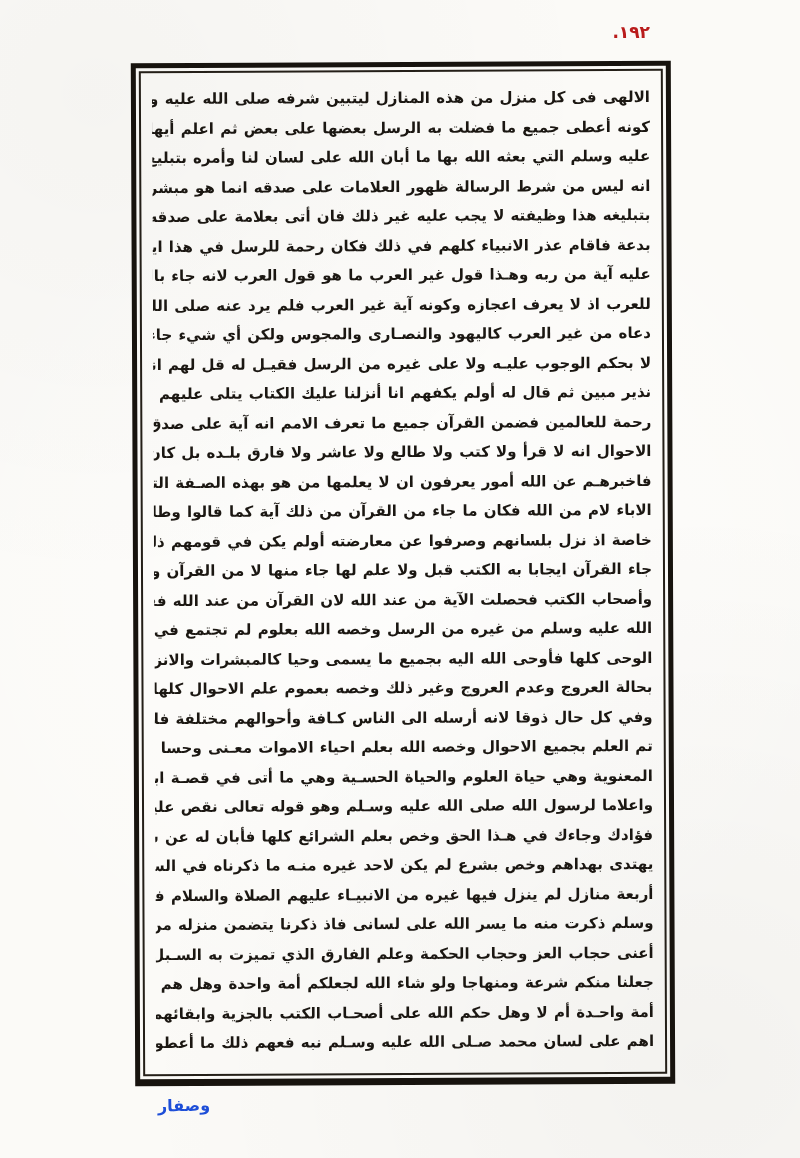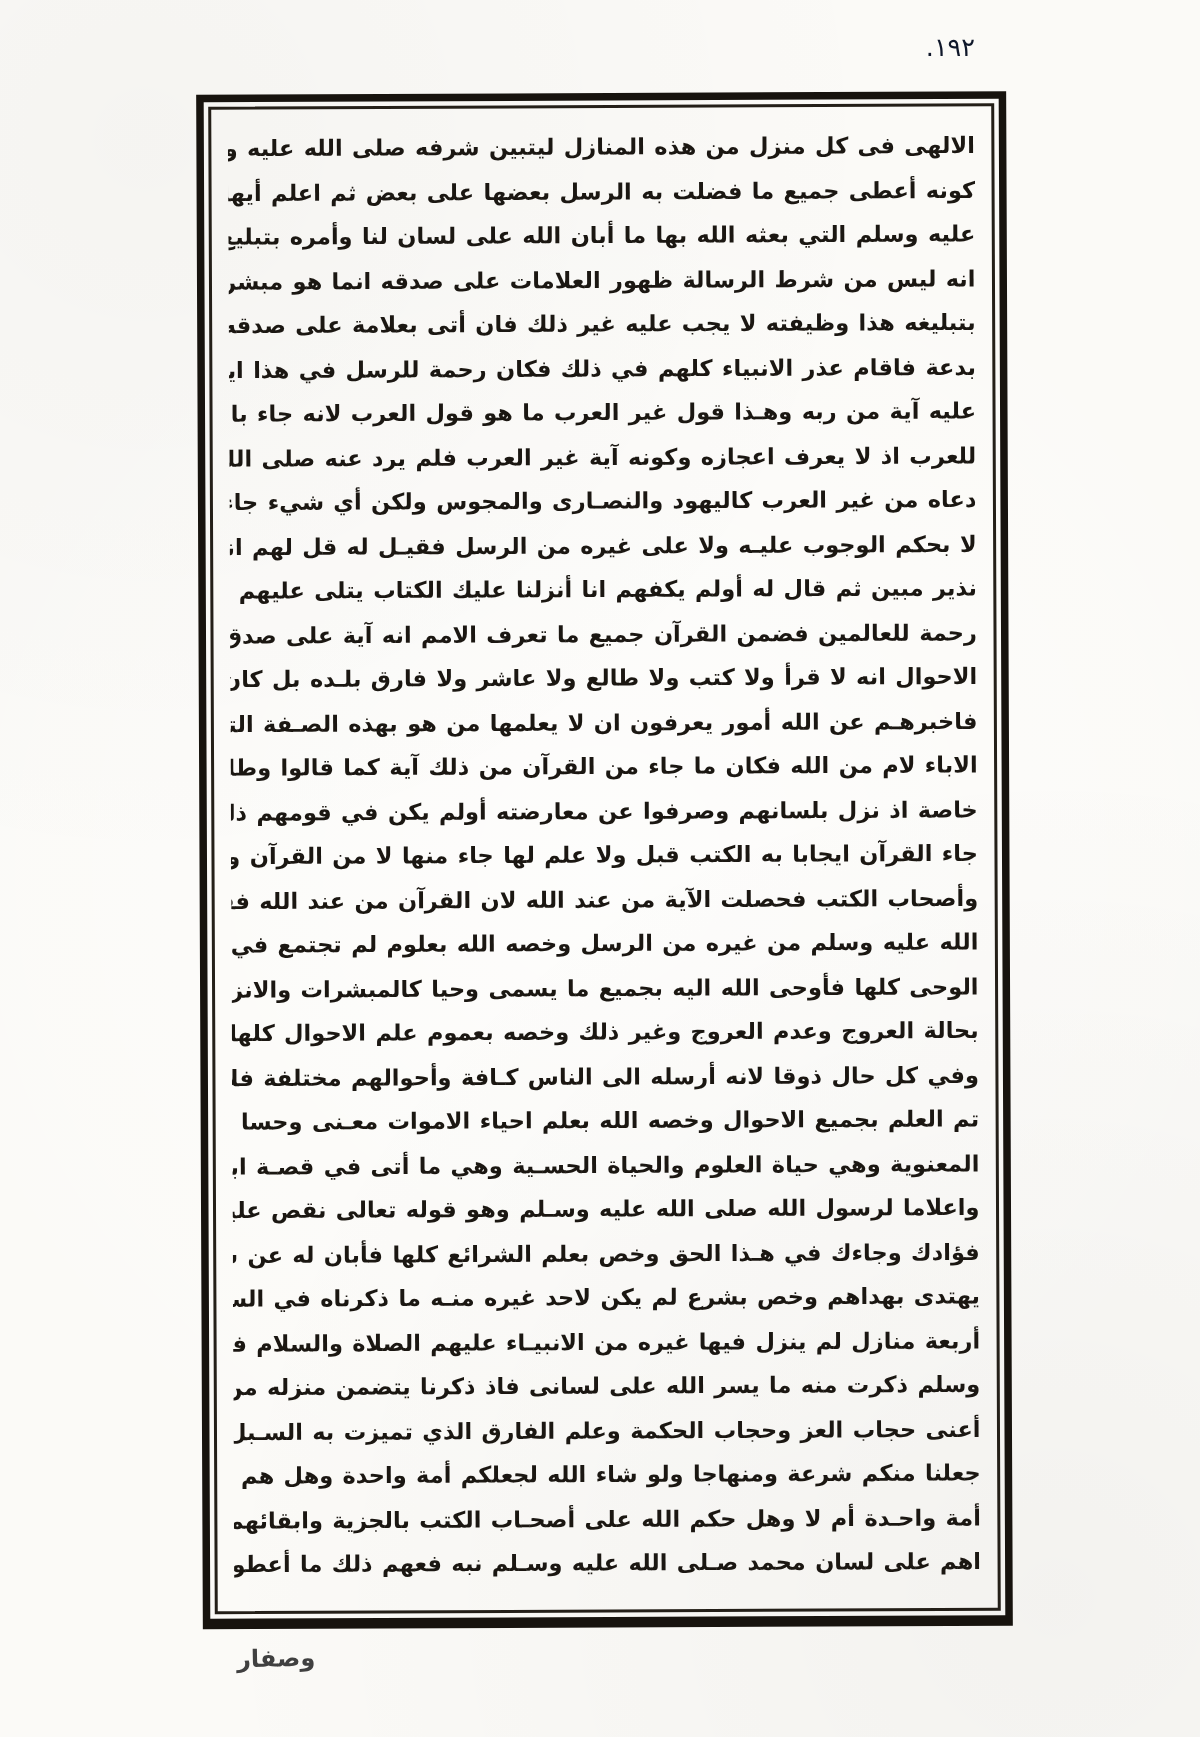--- a/index.html
+++ b/index.html
@@ -18,22 +18,22 @@
       radial-gradient(circle at 50% 50%, rgba(255,255,255,0.6), transparent 70%);
     font-family: "DejaVu Sans", sans-serif;
     overflow: hidden;
   }
 
   .page-number {
     position: absolute;
     top: 22px;
     right: 150px;
     font-size: 17px;
-    font-weight: 400;
-    color: #0f172a;
+    font-weight: 700;
+    color: #b91c1c;
     letter-spacing: 3px;
     direction: rtl;
   }
 
   .frame-outer {
     position: absolute;
     left: 133px;
     top: 62px;
     width: 540px;
     height: 1023px;
@@ -76,21 +76,21 @@
     -moz-text-align-last: justify;
     word-spacing: 1px;
   }
 
   .catchword {
     position: absolute;
     left: 158px;
     top: 1096px;
     font-size: 16px;
     font-weight: 700;
-    color: #404040;
+    color: #1d4ed8;
     direction: rtl;
     transform: rotate(-1deg);
   }
 </style>
 </head>
 <body>
 
 <div class="page-number">١٩٢.</div>
 
 <div class="frame-outer">

